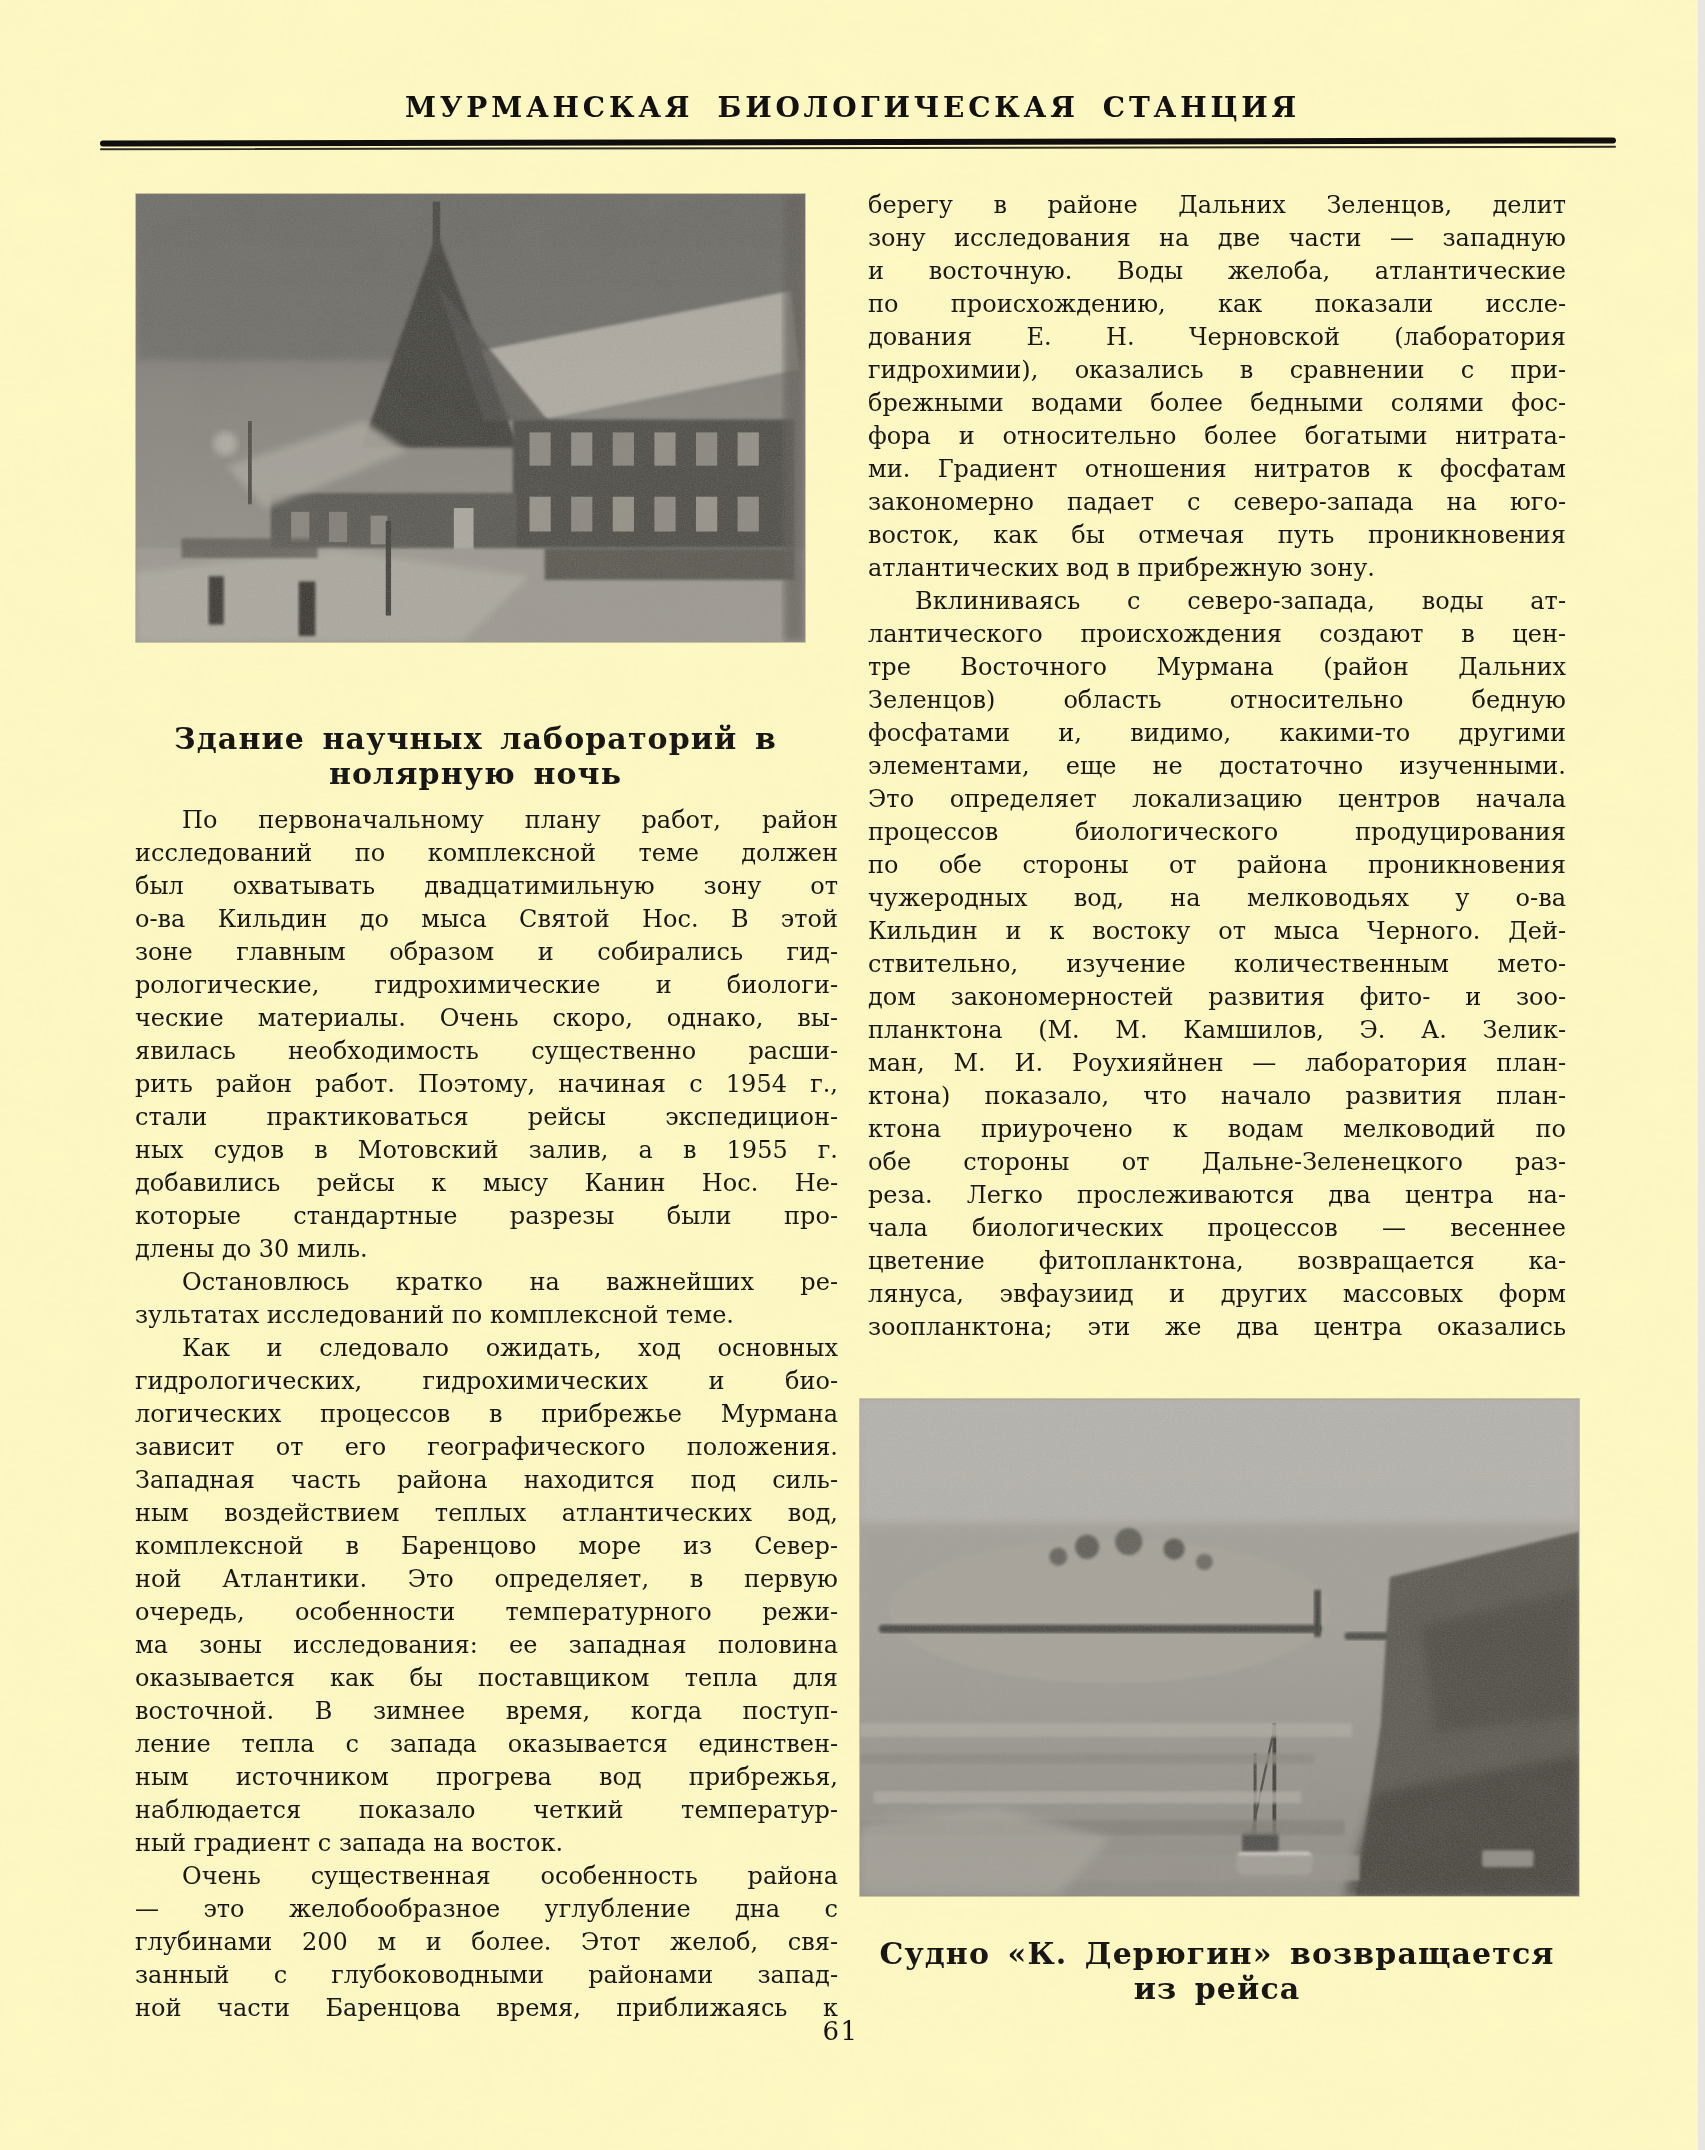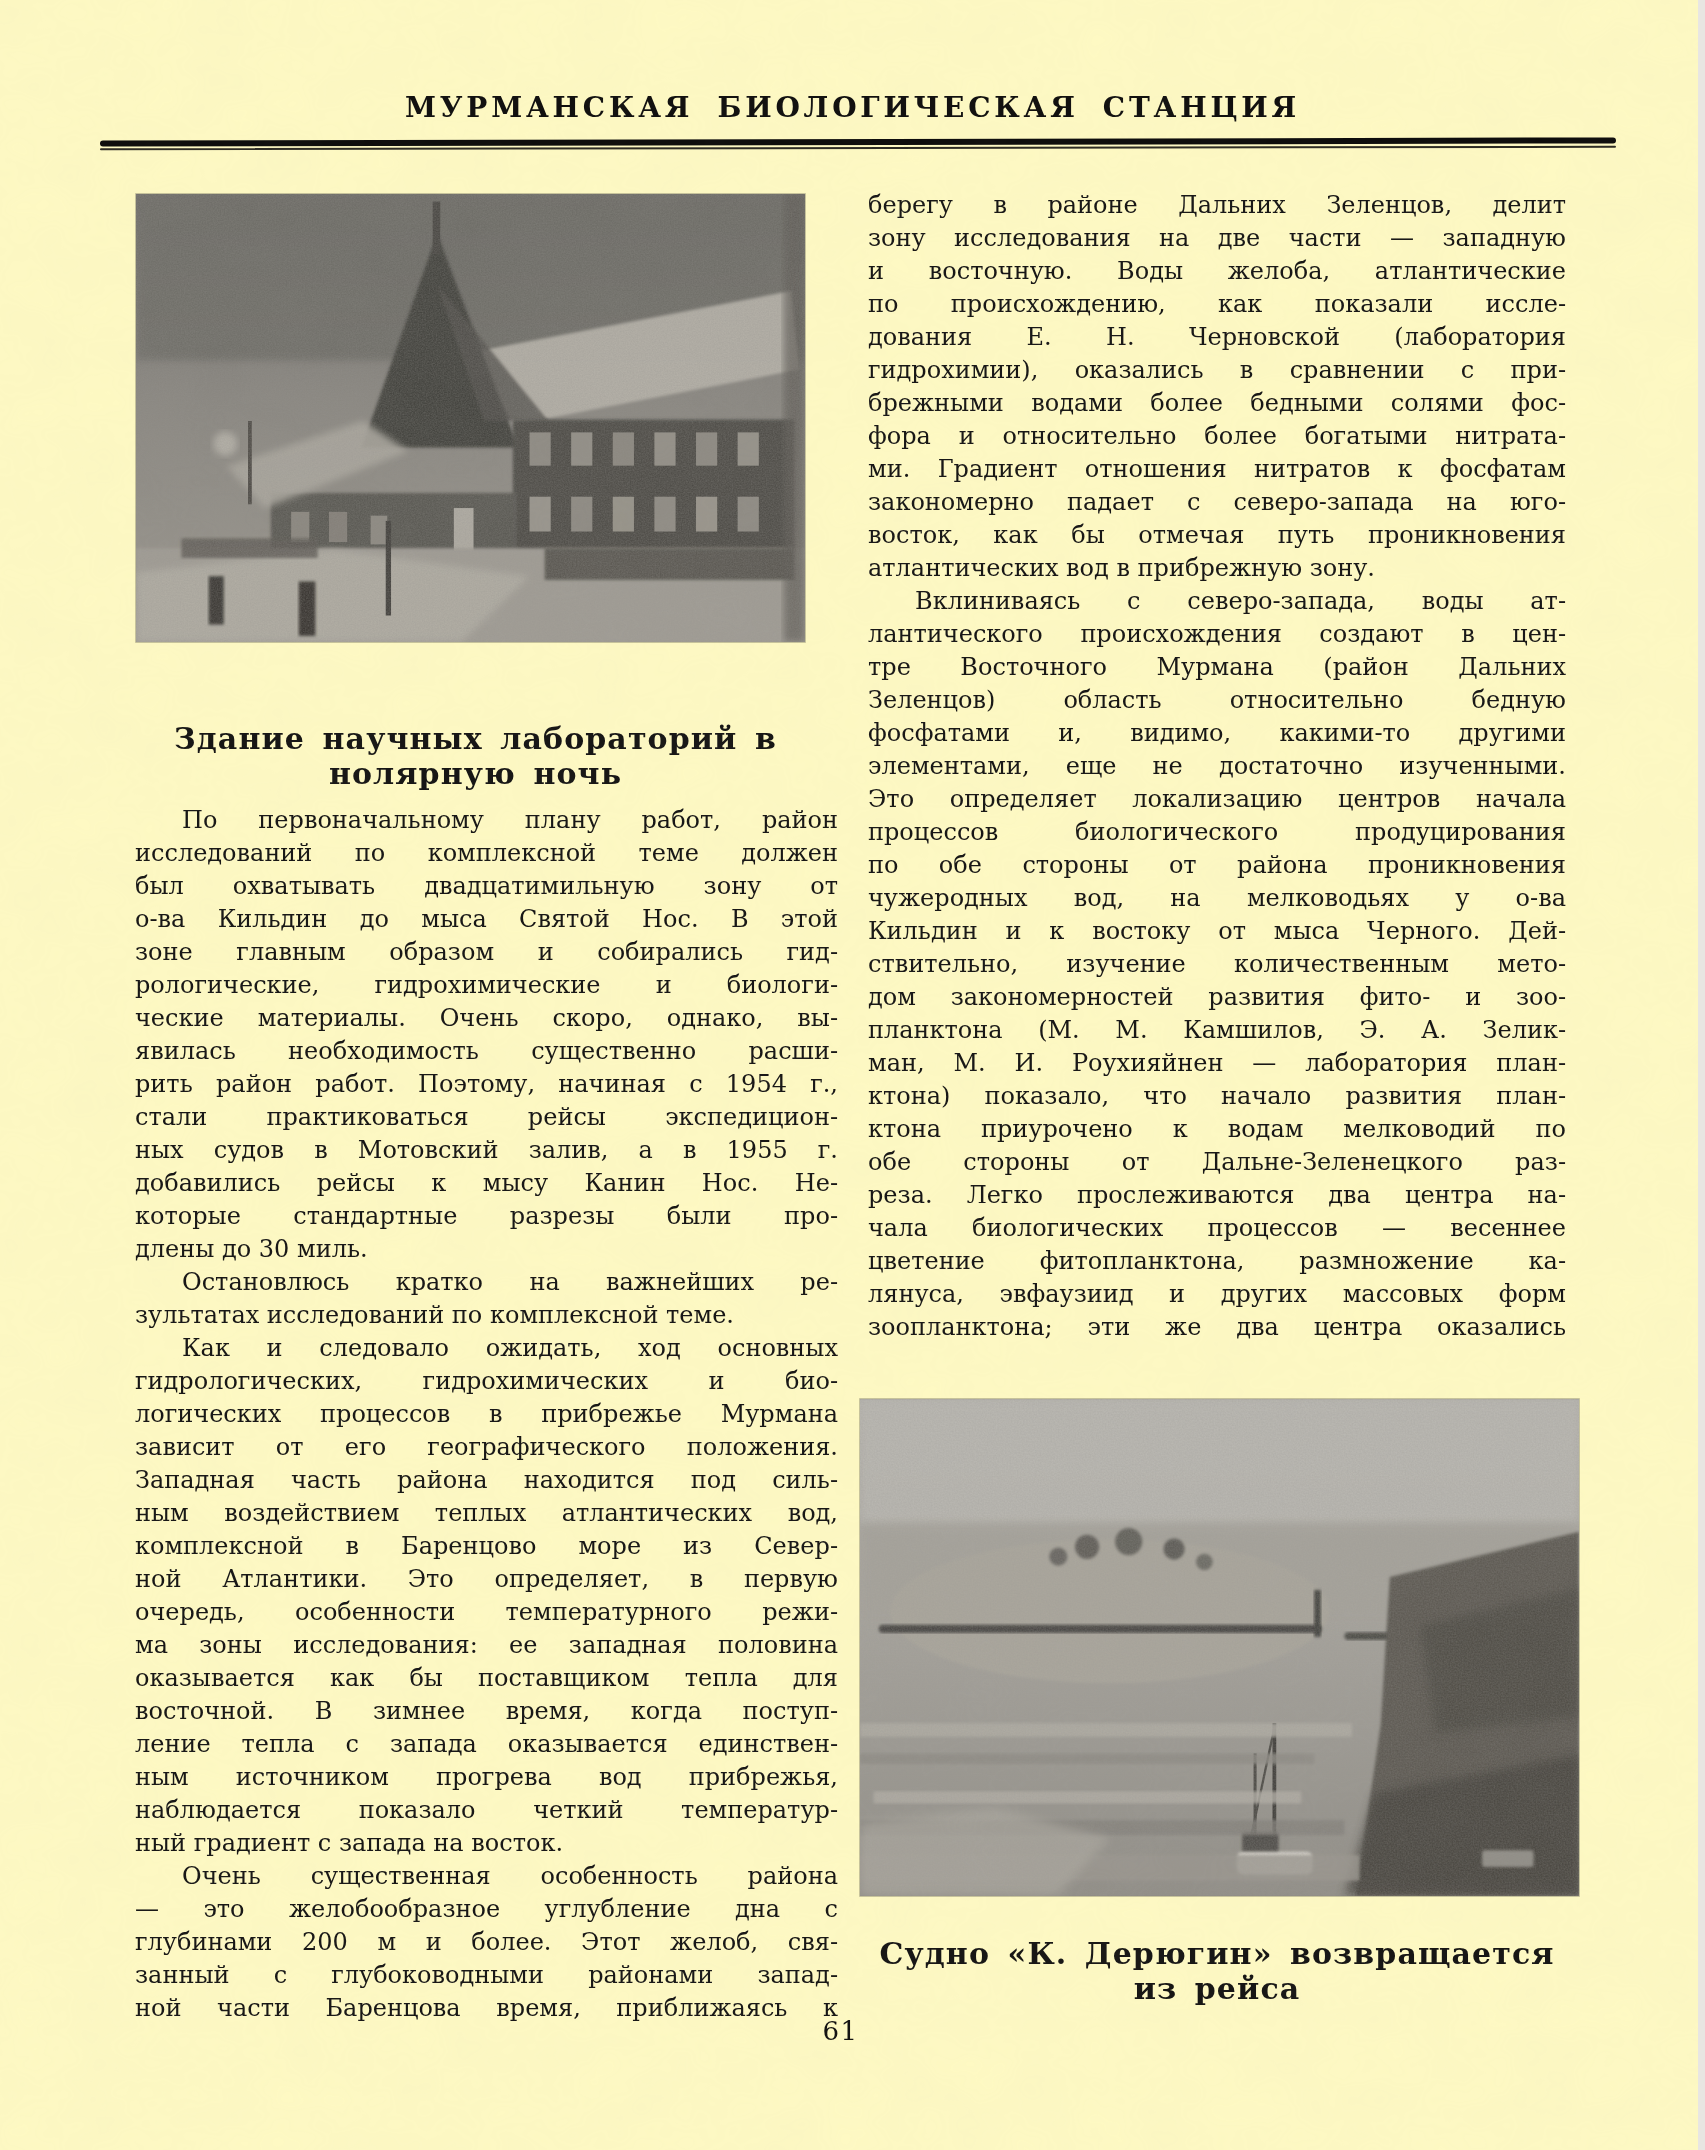--- a/index.html
+++ b/index.html
@@ -221,21 +221,21 @@
       <div class="tline">Кильдин и к востоку от мыса Черного. Дей-</div>
       <div class="tline">ствительно, изучение количественным мето-</div>
       <div class="tline">дом закономерностей развития фито- и зоо-</div>
       <div class="tline">планктона (М. М. Камшилов, Э. А. Зелик-</div>
       <div class="tline">ман, М. И. Роухияйнен — лаборатория план-</div>
       <div class="tline">ктона) показало, что начало развития план-</div>
       <div class="tline">ктона приурочено к водам мелководий по</div>
       <div class="tline">обе стороны от Дальне-Зеленецкого раз-</div>
       <div class="tline">реза. Легко прослеживаются два центра на-</div>
       <div class="tline">чала биологических процессов — весеннее</div>
-      <div class="tline">цветение фитопланктона, размножение ка-</div>
+      <div class="tline">цветение фитопланктона, возвращается ка-</div>
       <div class="tline">лянуса, эвфаузиид и других массовых форм</div>
       <div class="tline">зоопланктона; эти же два центра оказались</div>
     </div>
 
   <div class="photo photo2">
     <svg width="719" height="497" viewBox="0 0 950 656" xmlns="http://www.w3.org/2000/svg">
       <defs>
         <linearGradient id="p2bg" x1="0" y1="0" x2="0" y2="1">
           <stop offset="0" stop-color="#b5b3ad"></stop>
           <stop offset="0.5" stop-color="#a5a29b"></stop>

